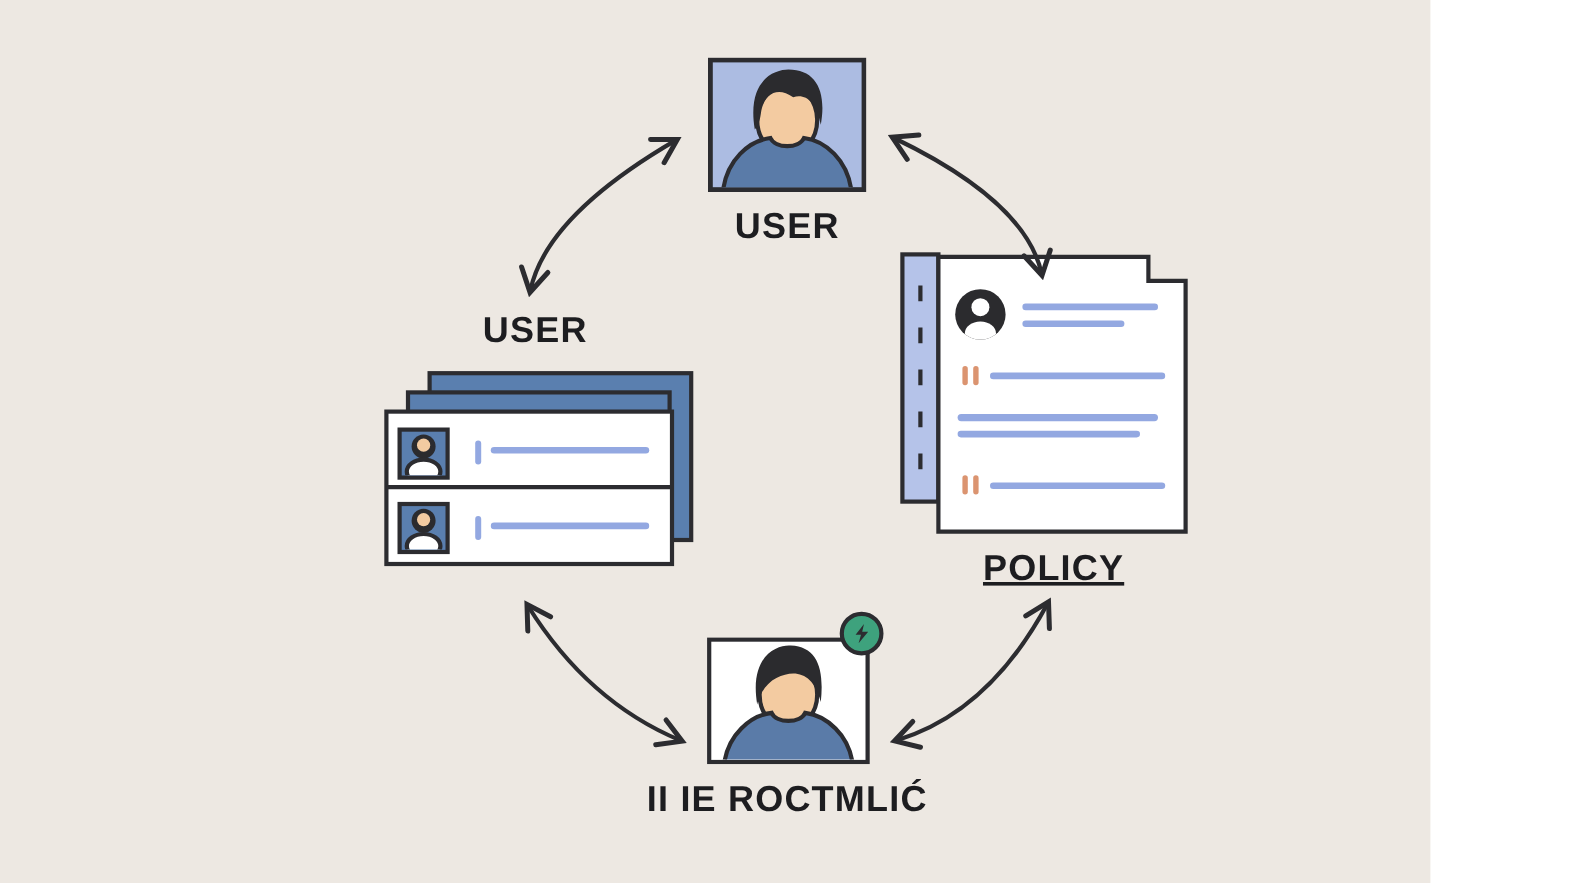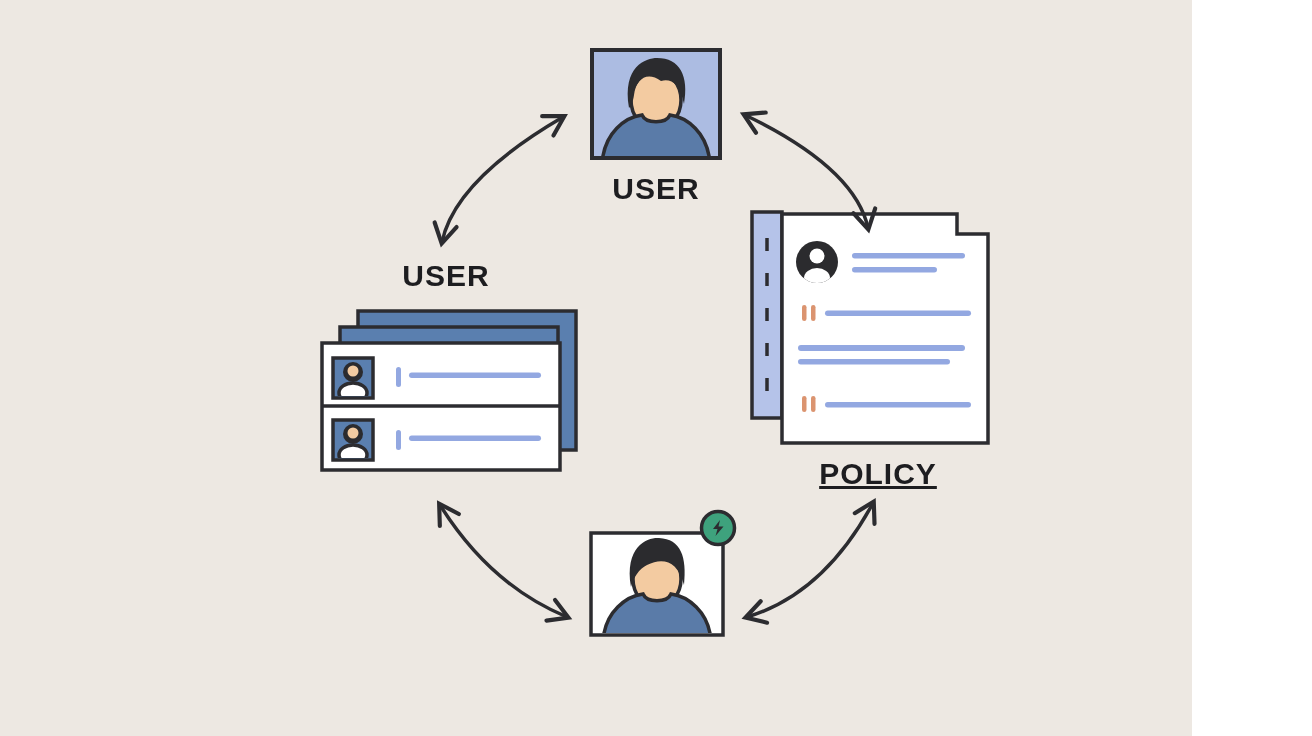--- a/index.html
+++ b/index.html
@@ -134,14 +134,15 @@
     <g clip-path="url(#authClip)">
       <ellipse cx="68" cy="48" rx="24" ry="28" style="fill: var(--skin); stroke: var(--outline);" stroke-width="3.5"></ellipse>
       <path d="M14,110 C16,80 38,65 54,63 C58,72 78,72 82,63 C98,65 120,80 122,110 Z" style="fill: var(--shirt-blue); stroke: var(--outline);" stroke-width="3.5"></path>
       <path d="M42,56 C35,14 60,6 70,7 C92,8 98,26 95,54 C89,30 74,26 58,34 C50,38 44,47 42,56 Z" style="fill: var(--hair);"></path>
     </g>
   </svg>
   <svg class="badge-svg" style="left:698px; top:508px;" width="40" height="40" viewBox="0 0 40 40">
     <circle cx="20" cy="20" r="16.5" style="fill: var(--badge-green); stroke: var(--outline);" stroke-width="3.5"></circle>
     <path d="M22,12 L15,21 L19.5,21 L17.5,28 L25.5,18.5 L20.5,18.5 Z" style="fill: var(--outline);"></path>
   </svg>
+  <div class="node-label" style="left:656px; top:650px;">II IE ROCTMLIĆ</div>
 
 </div>
 
 </body></html>

